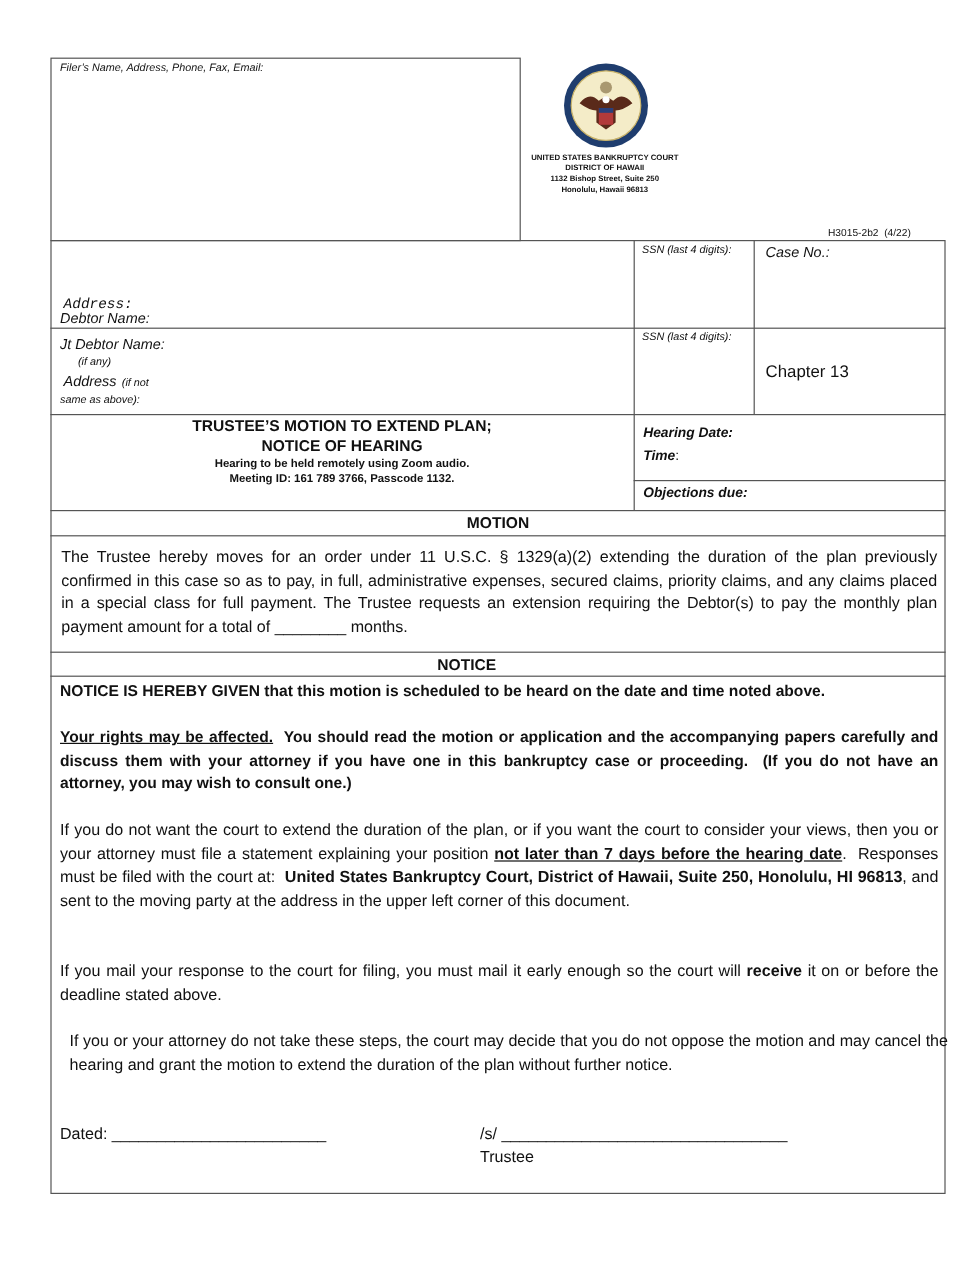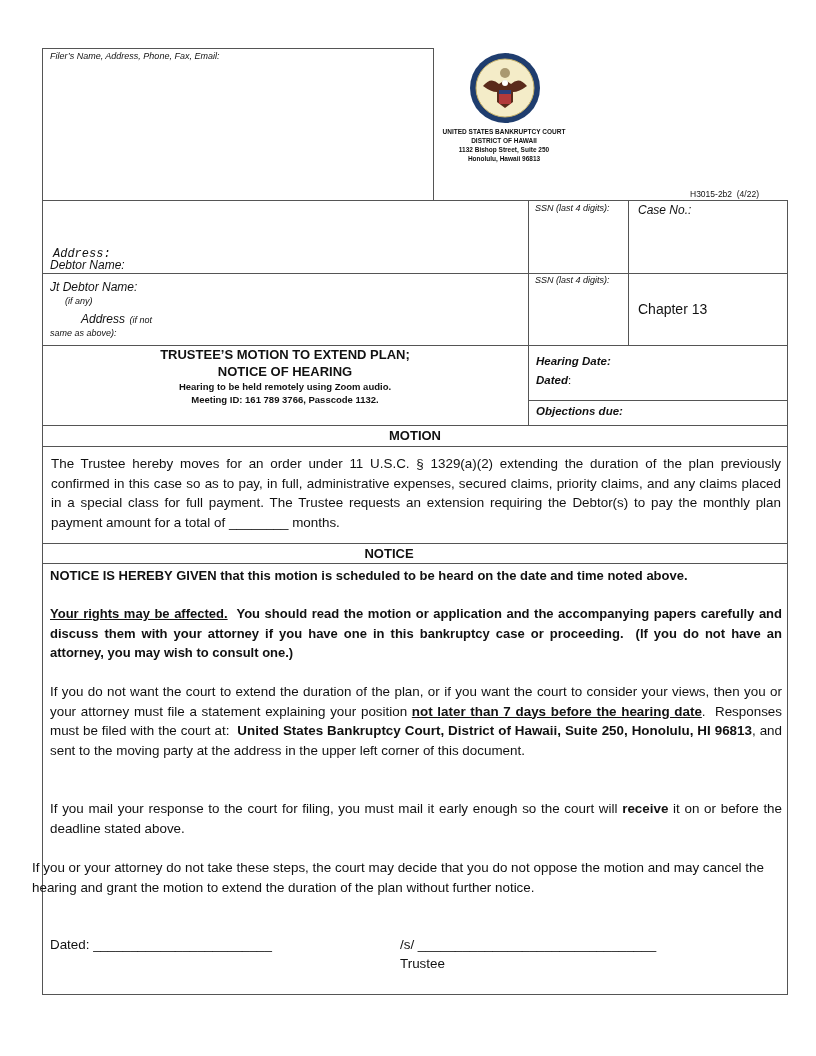--- a/index.html
+++ b/index.html
@@ -57,21 +57,21 @@
 <div class="abs lbl" style="left:53px;top:247px;font-family:Liberation Mono, monospace;">Address:</div>
 <div class="abs" style="left:110px;top:243px;width:410px;height:24px;"></div>
 <div class="abs small-i" style="left:535px;top:203px;">SSN (last 4 digits):</div>
 <div class="abs" style="left:532px;top:218px;width:92px;height:50px;"></div>
 <div class="abs lbl" style="left:638px;top:203px;">Case No.:</div>
 <div class="abs" style="left:635px;top:222px;width:148px;height:46px;"></div>
 
 <div class="abs lbl" style="left:50px;top:280px;">Jt Debtor Name:</div>
 <div class="abs" style="left:145px;top:277px;width:375px;height:20px;"></div>
 <div class="abs small-i" style="left:65px;top:296px;">(if any)</div>
-<div class="abs" style="left:53px;top:309px;margin-left:28px;">
+<div class="abs" style="left:53px;top:309px;">
   <span class="lbl">Address</span>
   <span class="small-i">(if not</span>
 </div>
 <div class="abs small-i" style="left:50px;top:328px;">same as above):</div>
 <div class="abs" style="left:130px;top:307px;width:390px;height:34px;"></div>
 <div class="abs small-i" style="left:535px;top:275px;">SSN (last 4 digits):</div>
 <div class="abs" style="left:532px;top:290px;width:92px;height:50px;"></div>
 <div class="abs" style="left:638px;top:301px;font-size:14px;">Chapter 13</div>
 
 <div class="vline" style="left:528px;top:345px;height:80px;"></div>
@@ -81,21 +81,21 @@
 <div class="abs center" style="left:42px;top:346px;width:486px;">
   <div style="font-size:13px;font-weight:bold;line-height:17px;">TRUSTEE’S MOTION TO EXTEND PLAN;</div>
   <div style="font-size:13px;font-weight:bold;line-height:17px;">NOTICE OF HEARING</div>
   <div style="font-size:9.5px;font-weight:bold;line-height:13px;">Hearing to be held remotely using Zoom audio.</div>
   <div style="font-size:9.5px;font-weight:bold;line-height:13px;">Meeting ID: 161 789 3766, Passcode 1132.</div>
 </div>
 
 <div class="abs b ital" style="left:536px;top:355px;font-size:11.5px;">Hearing Date:</div>
 <div class="abs" style="left:620px;top:352px;width:164px;height:18px;"></div>
 <div class="abs" style="left:536px;top:374px;font-size:11.5px;">
-  <span class="b ital">Dated</span><span>:</span>
+  <span class="b ital">Time</span><span>:</span>
 </div>
 <div class="abs" style="left:575px;top:371px;width:209px;height:18px;"></div>
 <div class="abs b ital" style="left:536px;top:405px;font-size:11.5px;">Objections due:</div>
 <div class="abs" style="left:630px;top:403px;width:154px;height:18px;"></div>
 
 <div class="abs hdr" style="left:42px;top:428px;width:746px;">MOTION</div>
 <div class="hline" style="left:42px;top:446px;width:746px;"></div>
 <div class="abs para" style="left:51px;top:454px;width:730px;">The Trustee hereby moves for an order under 11 U.S.C. § 1329(a)(2) extending the duration of the plan previously confirmed in this case so as to pay, in full, administrative expenses, secured claims, priority claims, and any claims placed in a special class for full payment.  The Trustee requests an extension requiring the Debtor(s) to pay the monthly plan payment amount for a total of ________ months.</div>
 <div class="hline" style="left:42px;top:543px;width:746px;"></div>
 
@@ -109,17 +109,17 @@
 </div>
 
 <div class="abs para" style="left:50px;top:682px;width:732px;">
   <span>If you do not want the court to extend the duration of the plan, or if you want the court to consider your views, then you or your attorney must file a statement explaining your position </span><span class="b u">not later than 7 days before the hearing date</span><span style="white-space:pre-wrap;">.  Responses must be filed with the court at:  </span><span class="b">United States Bankruptcy Court, District of Hawaii, Suite 250, Honolulu, HI 96813</span><span>, and sent to the moving party at the address in the upper left corner of this document.</span>
 </div>
 
 <div class="abs para" style="left:50px;top:799px;width:732px;">
   <span>If you mail your response to the court for filing, you must mail it early enough so the court will </span><span class="b">receive</span><span> it on or before the deadline stated above.</span>
 </div>
 
-<div class="abs para" style="left:32px;top:858px;width:732px;">If you or your attorney do not take these steps, the court may decide that you do not oppose the motion and may cancel the hearing and grant the motion to extend the duration of the plan without further notice.</div>
+<div class="abs para" style="left:58px;top:858px;width:732px;">If you or your attorney do not take these steps, the court may decide that you do not oppose the motion and may cancel the hearing and grant the motion to extend the duration of the plan without further notice.</div>
 
 <div class="abs" style="left:50px;top:937px;font-size:13.4px;white-space:pre;">Dated: ________________________</div>
 <div class="abs" style="left:400px;top:937px;font-size:13.4px;white-space:pre;">/s/ ________________________________</div>
 <div class="abs" style="left:400px;top:956px;font-size:13.4px;">Trustee</div>
 
 </body></html>

